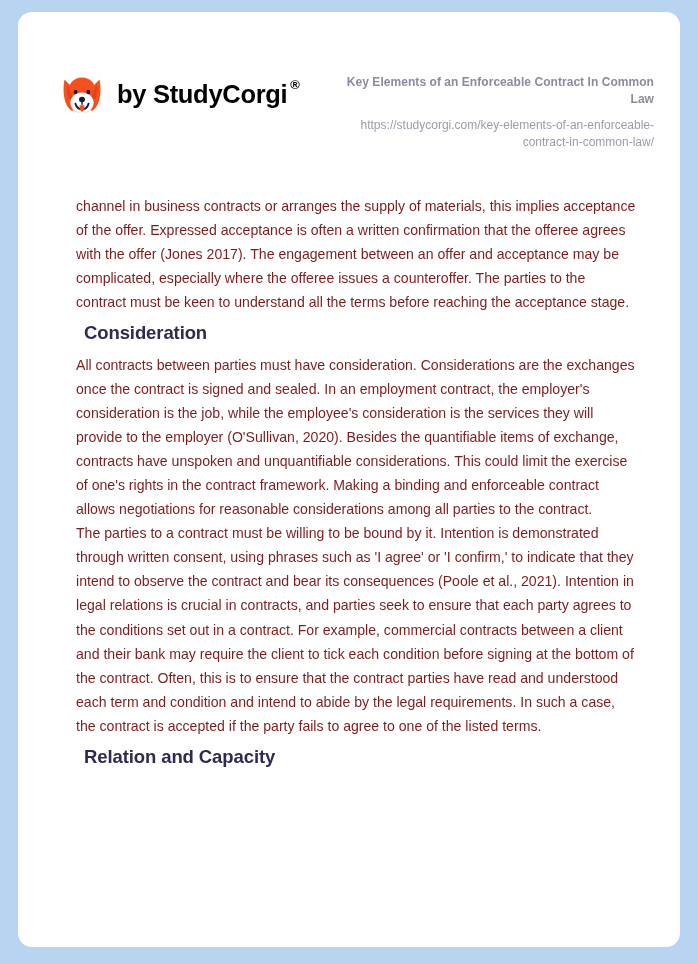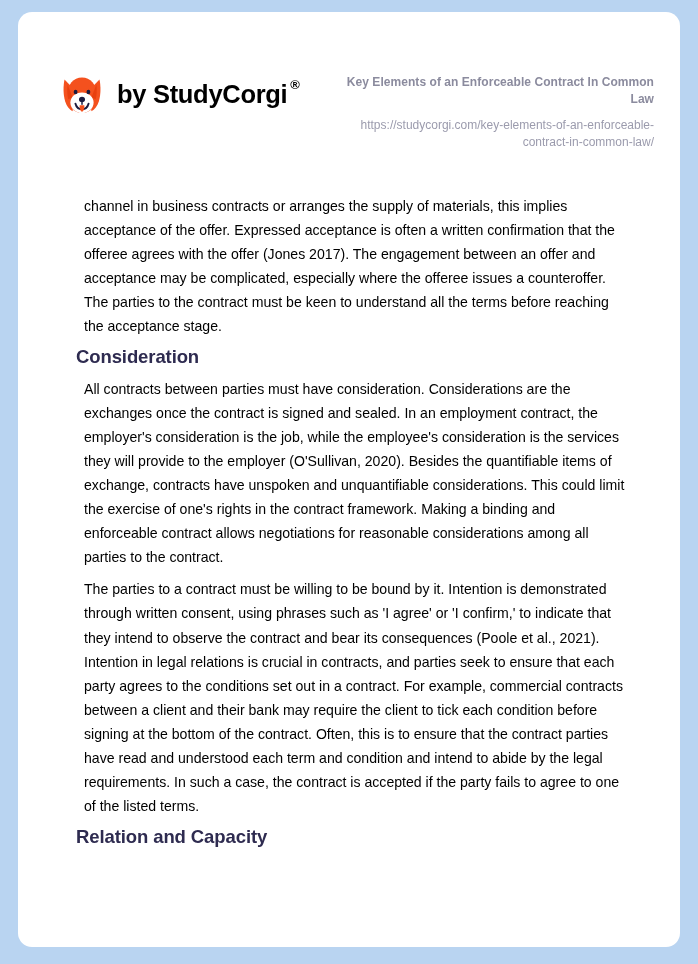--- a/index.html
+++ b/index.html
@@ -93,29 +93,29 @@
   }
 
   
   .article {
     padding: 0 44px 0 58px;
     box-sizing: border-box;
     margin-top: 42px;
   }
 
   .article p {
-    margin: 8px;
-    color: #000000;
+    margin: 0;
+    color: #7f1d1d;
     font-size: 14.1px;
     line-height: 24.1px;
     text-align: left;
   }
 
   .article h2 {
-    margin: 0;
+    margin: 8px;
     color: #2e2b50;
     font-size: 18.5px;
     font-weight: bold;
     line-height: 1.2;
     letter-spacing: -0.1px;
   }
 
   .sec-gap-heading { margin-top: 31px; }
   .sec-gap-para    { margin-top: 23px; }
 </style>

